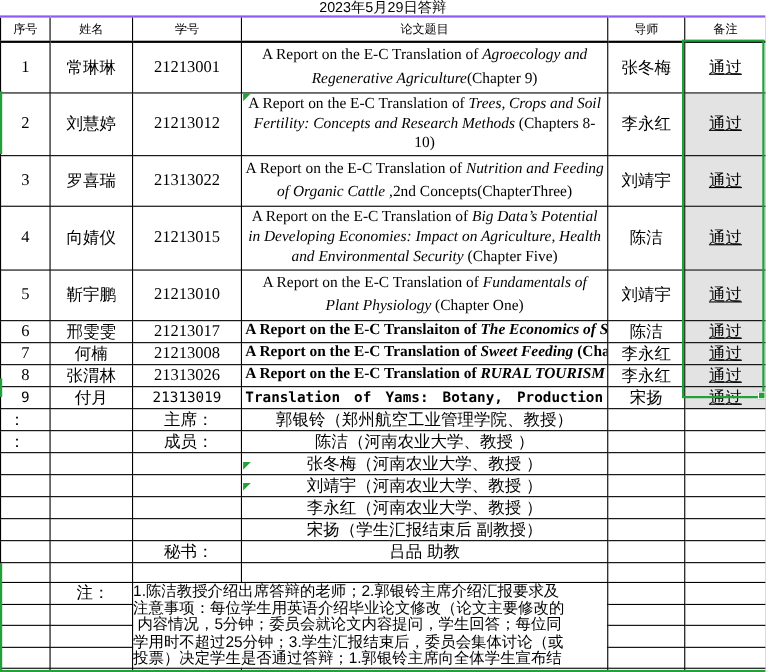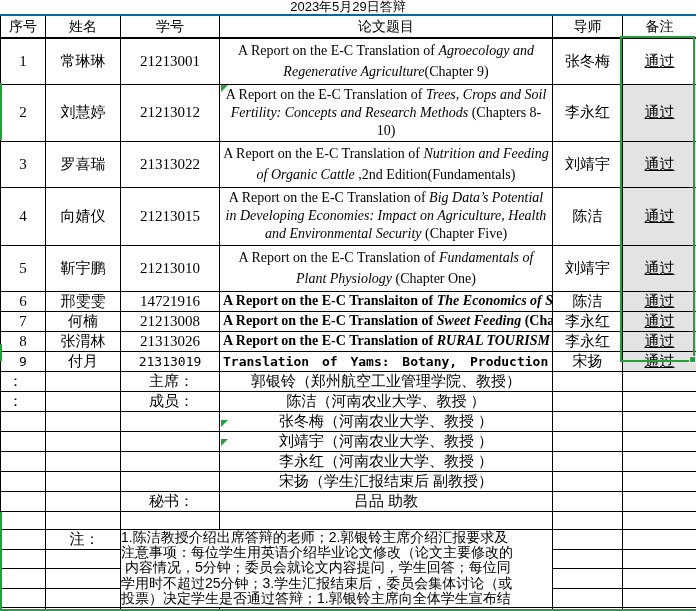--- a/index.html
+++ b/index.html
@@ -4,21 +4,21 @@
 <style>
   html,body{margin:0;padding:0;background:#fff;}
   .sheet{position:relative;width:696px;height:611px;background:#fff;overflow:hidden;
          font-family:"Liberation Sans","DejaVu Sans",sans-serif;color:#000;}
   .title{position:absolute;top:0;left:0;width:696px;height:14px;line-height:14px;
          text-align:center;font-size:13px;}
   table{position:absolute;top:14px;left:0;border-collapse:collapse;table-layout:fixed;
         width:696px;}
   td,th{border:1px solid #000;padding:0;overflow:hidden;font-weight:normal;
         font-size:15px;text-align:center;vertical-align:middle;}
-  tr.hdr th{border-bottom:2px solid #000;border-top:2px solid #0369a1;font-size:14px;}
+  tr.hdr th{border-bottom:2px solid #000;border-top:2px solid #8b5cf6;font-size:11px;}
   .serif{font-family:"Liberation Serif","DejaVu Serif",serif;}
   .ttl{font-family:"Liberation Serif","DejaVu Serif",serif;font-size:14px;padding:0 2px;}
   .lh2{line-height:21px;}
   .lh3{line-height:18px;}
   .clip{white-space:nowrap;text-align:center;padding-left:3px;font-weight:bold;}
   .it{font-style:italic;}
   .mono{font-family:"DejaVu Sans Mono","Liberation Mono",monospace;font-size:13px;}
   .wsp{word-spacing:5px;}
   .rem{background:#e3e3e3;text-decoration:underline;}
   .rem.act{background:#fff;}
@@ -79,21 +79,21 @@
       <td class="serif">21213012</td>
       <td class="ttl lh3"><span>A Report on the E-C Translation of </span><span class="it">Trees, Crops and Soil Fertility: Concepts and Research Methods</span><span> (Chapters 8-10)</span></td>
       <td>李永红</td>
       <td class="rem">通过</td>
     </tr>
 
     <tr style="height:46px">
       <td class="serif">3</td>
       <td>罗喜瑞</td>
       <td class="serif">21313022</td>
-      <td class="ttl lh2"><span>A Report on the E-C Translation of </span><span class="it">Nutrition and Feeding of Organic Cattle</span><span> ,2nd Edition(Fundamentals)</span></td>
+      <td class="ttl lh2"><span>A Report on the E-C Translation of </span><span class="it">Nutrition and Feeding of Organic Cattle</span><span> ,2nd Concepts(ChapterThree)</span></td>
       <td>刘靖宇</td>
       <td class="rem">通过</td>
     </tr>
 
     <tr style="height:58px">
       <td class="serif">4</td>
       <td>向婧仪</td>
       <td class="serif">21213015</td>
       <td class="ttl lh3"><span>A Report on the E-C Translation of </span><span class="it">Big Data’s Potential in Developing Economies: Impact on Agriculture, Health and Environmental Security</span><span> (Chapter Five)</span></td>
       <td>陈洁</td>
@@ -105,21 +105,21 @@
       <td>靳宇鹏</td>
       <td class="serif">21213010</td>
       <td class="ttl lh2"><span>A Report on the E-C Translation of </span><span class="it">Fundamentals of Plant Physiology</span><span> (Chapter One)</span></td>
       <td>刘靖宇</td>
       <td class="rem">通过</td>
     </tr>
 
     <tr style="height:18px">
       <td class="serif">6</td>
       <td>邢雯雯</td>
-      <td class="serif">14721916</td>
+      <td class="serif">21213017</td>
       <td class="ttl clip"><span>A Report on the E-C Translaiton of </span><span class="it">The Economics of Su</span><span></span></td>
       <td>陈洁</td>
       <td class="rem">通过</td>
     </tr>
 
     <tr style="height:18px">
       <td class="serif">7</td>
       <td>何楠</td>
       <td class="serif">21213008</td>
       <td class="ttl clip"><span>A Report on the E-C Translation of </span><span class="it">Sweet Feeding</span><span> (Cha</span></td>

